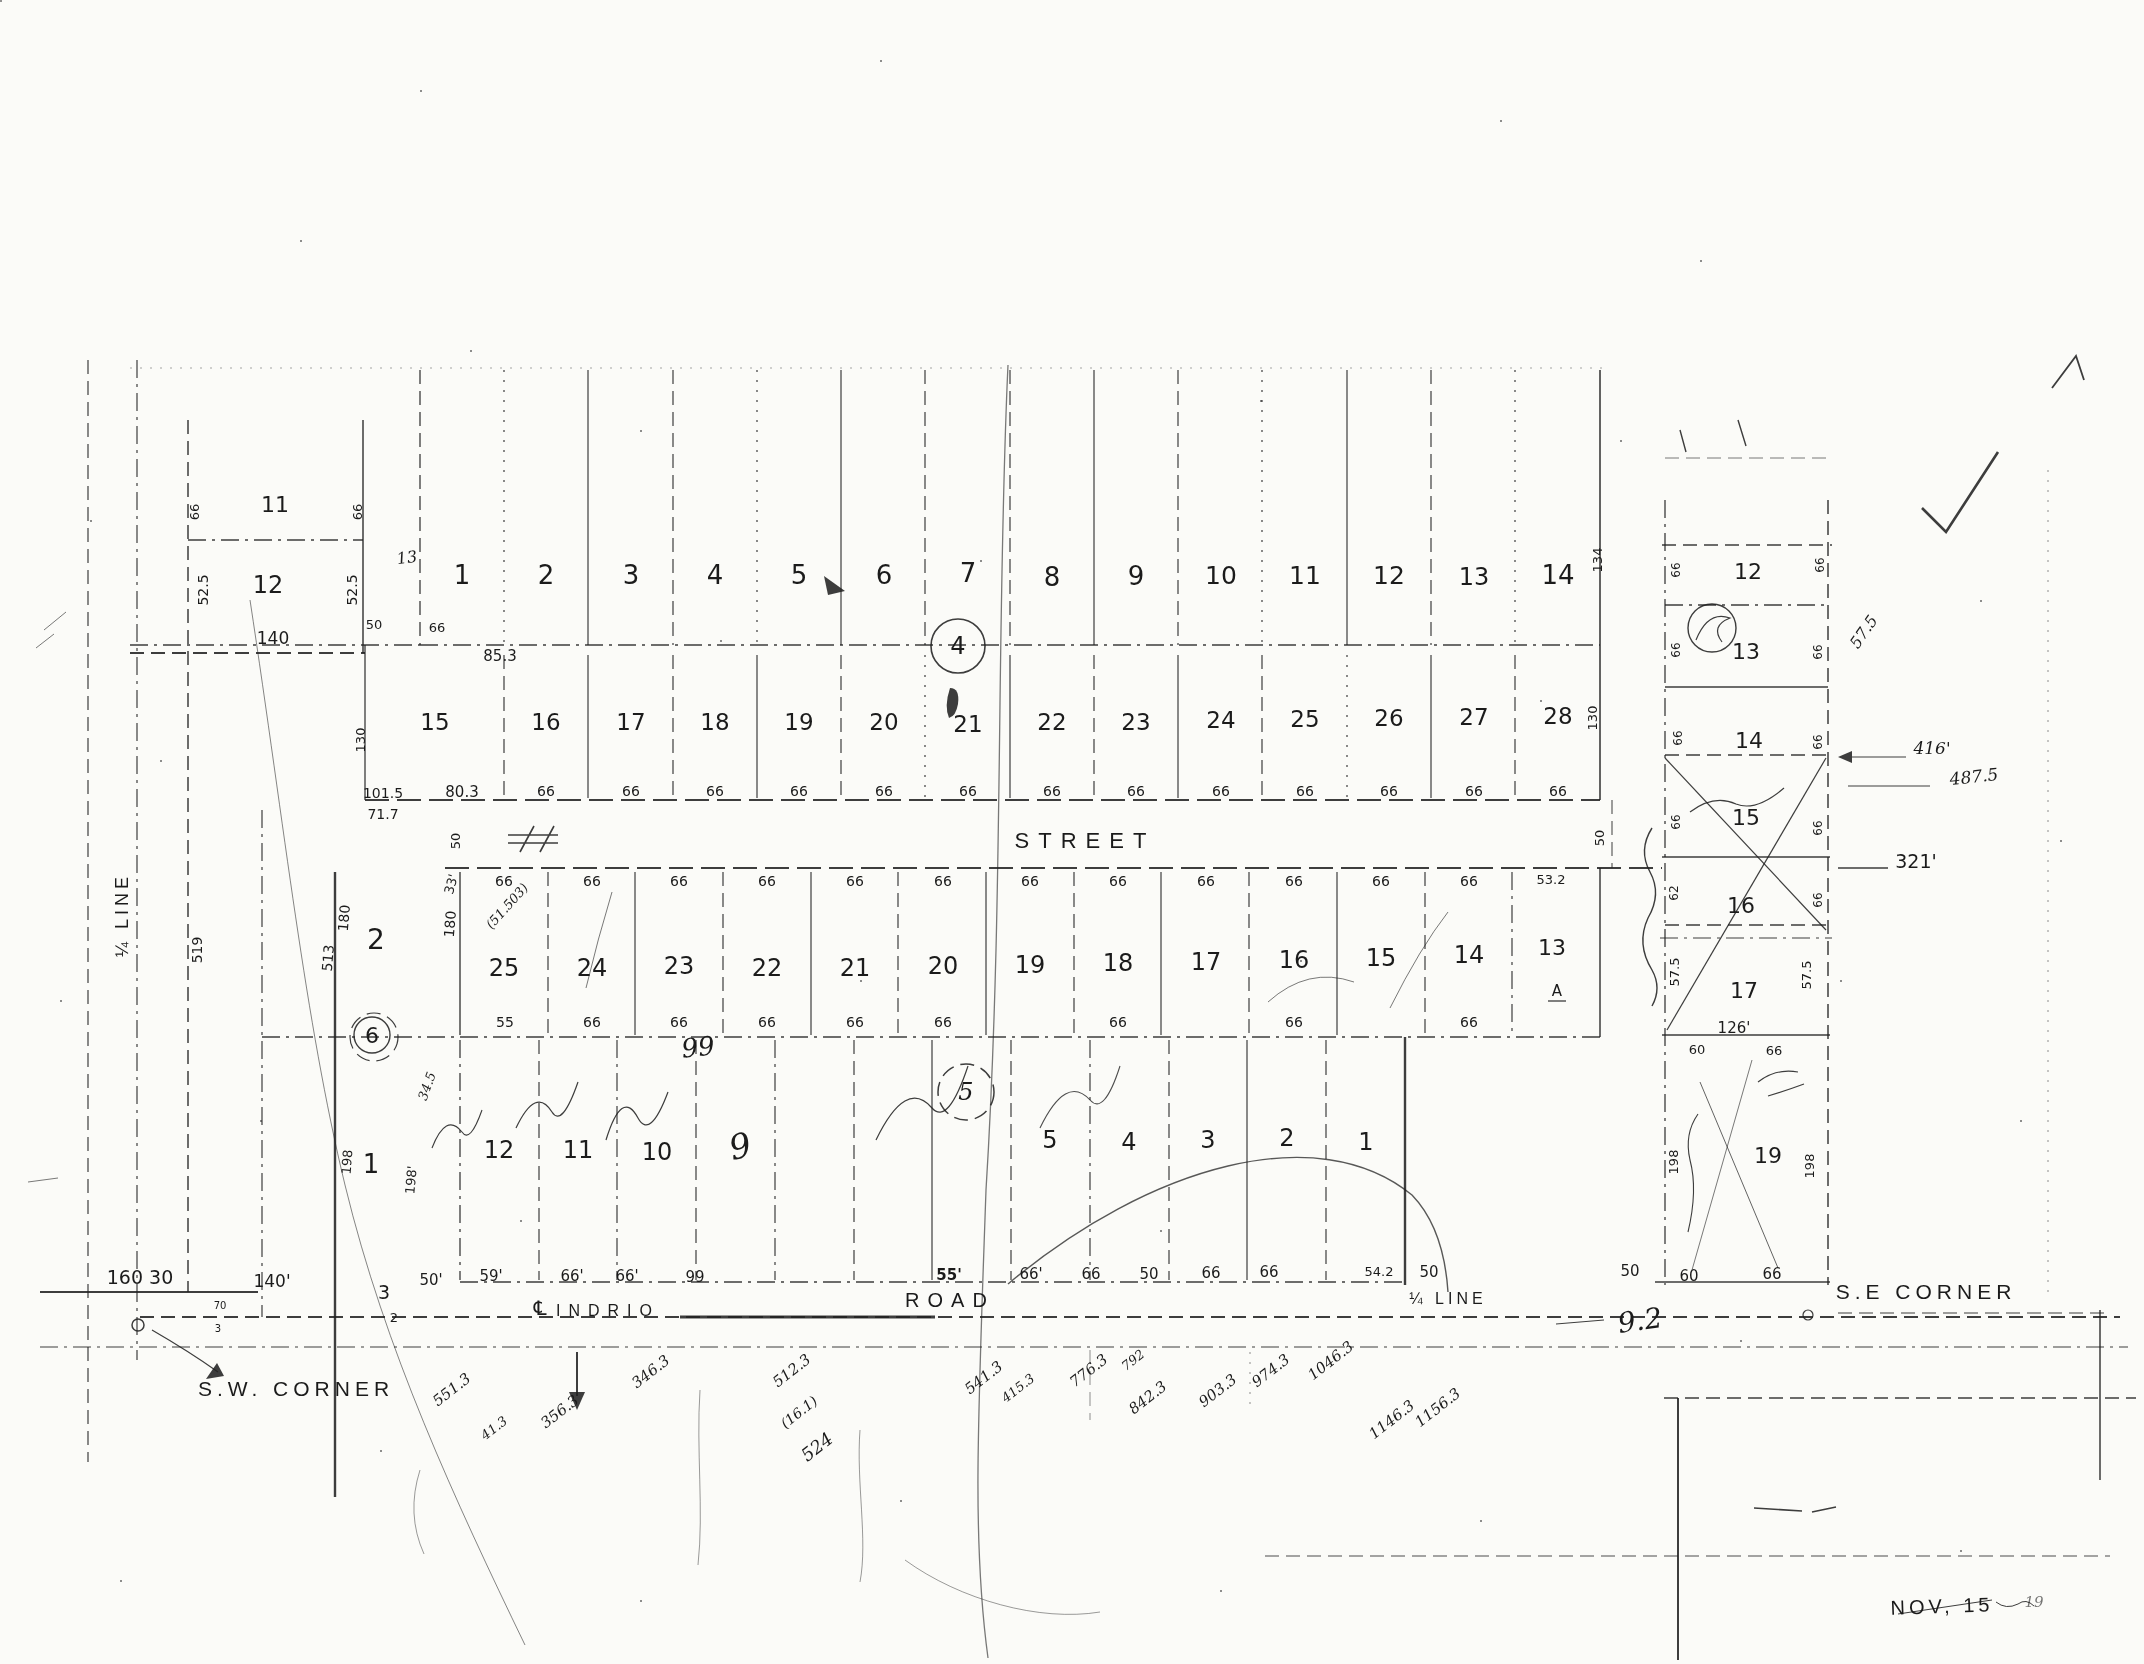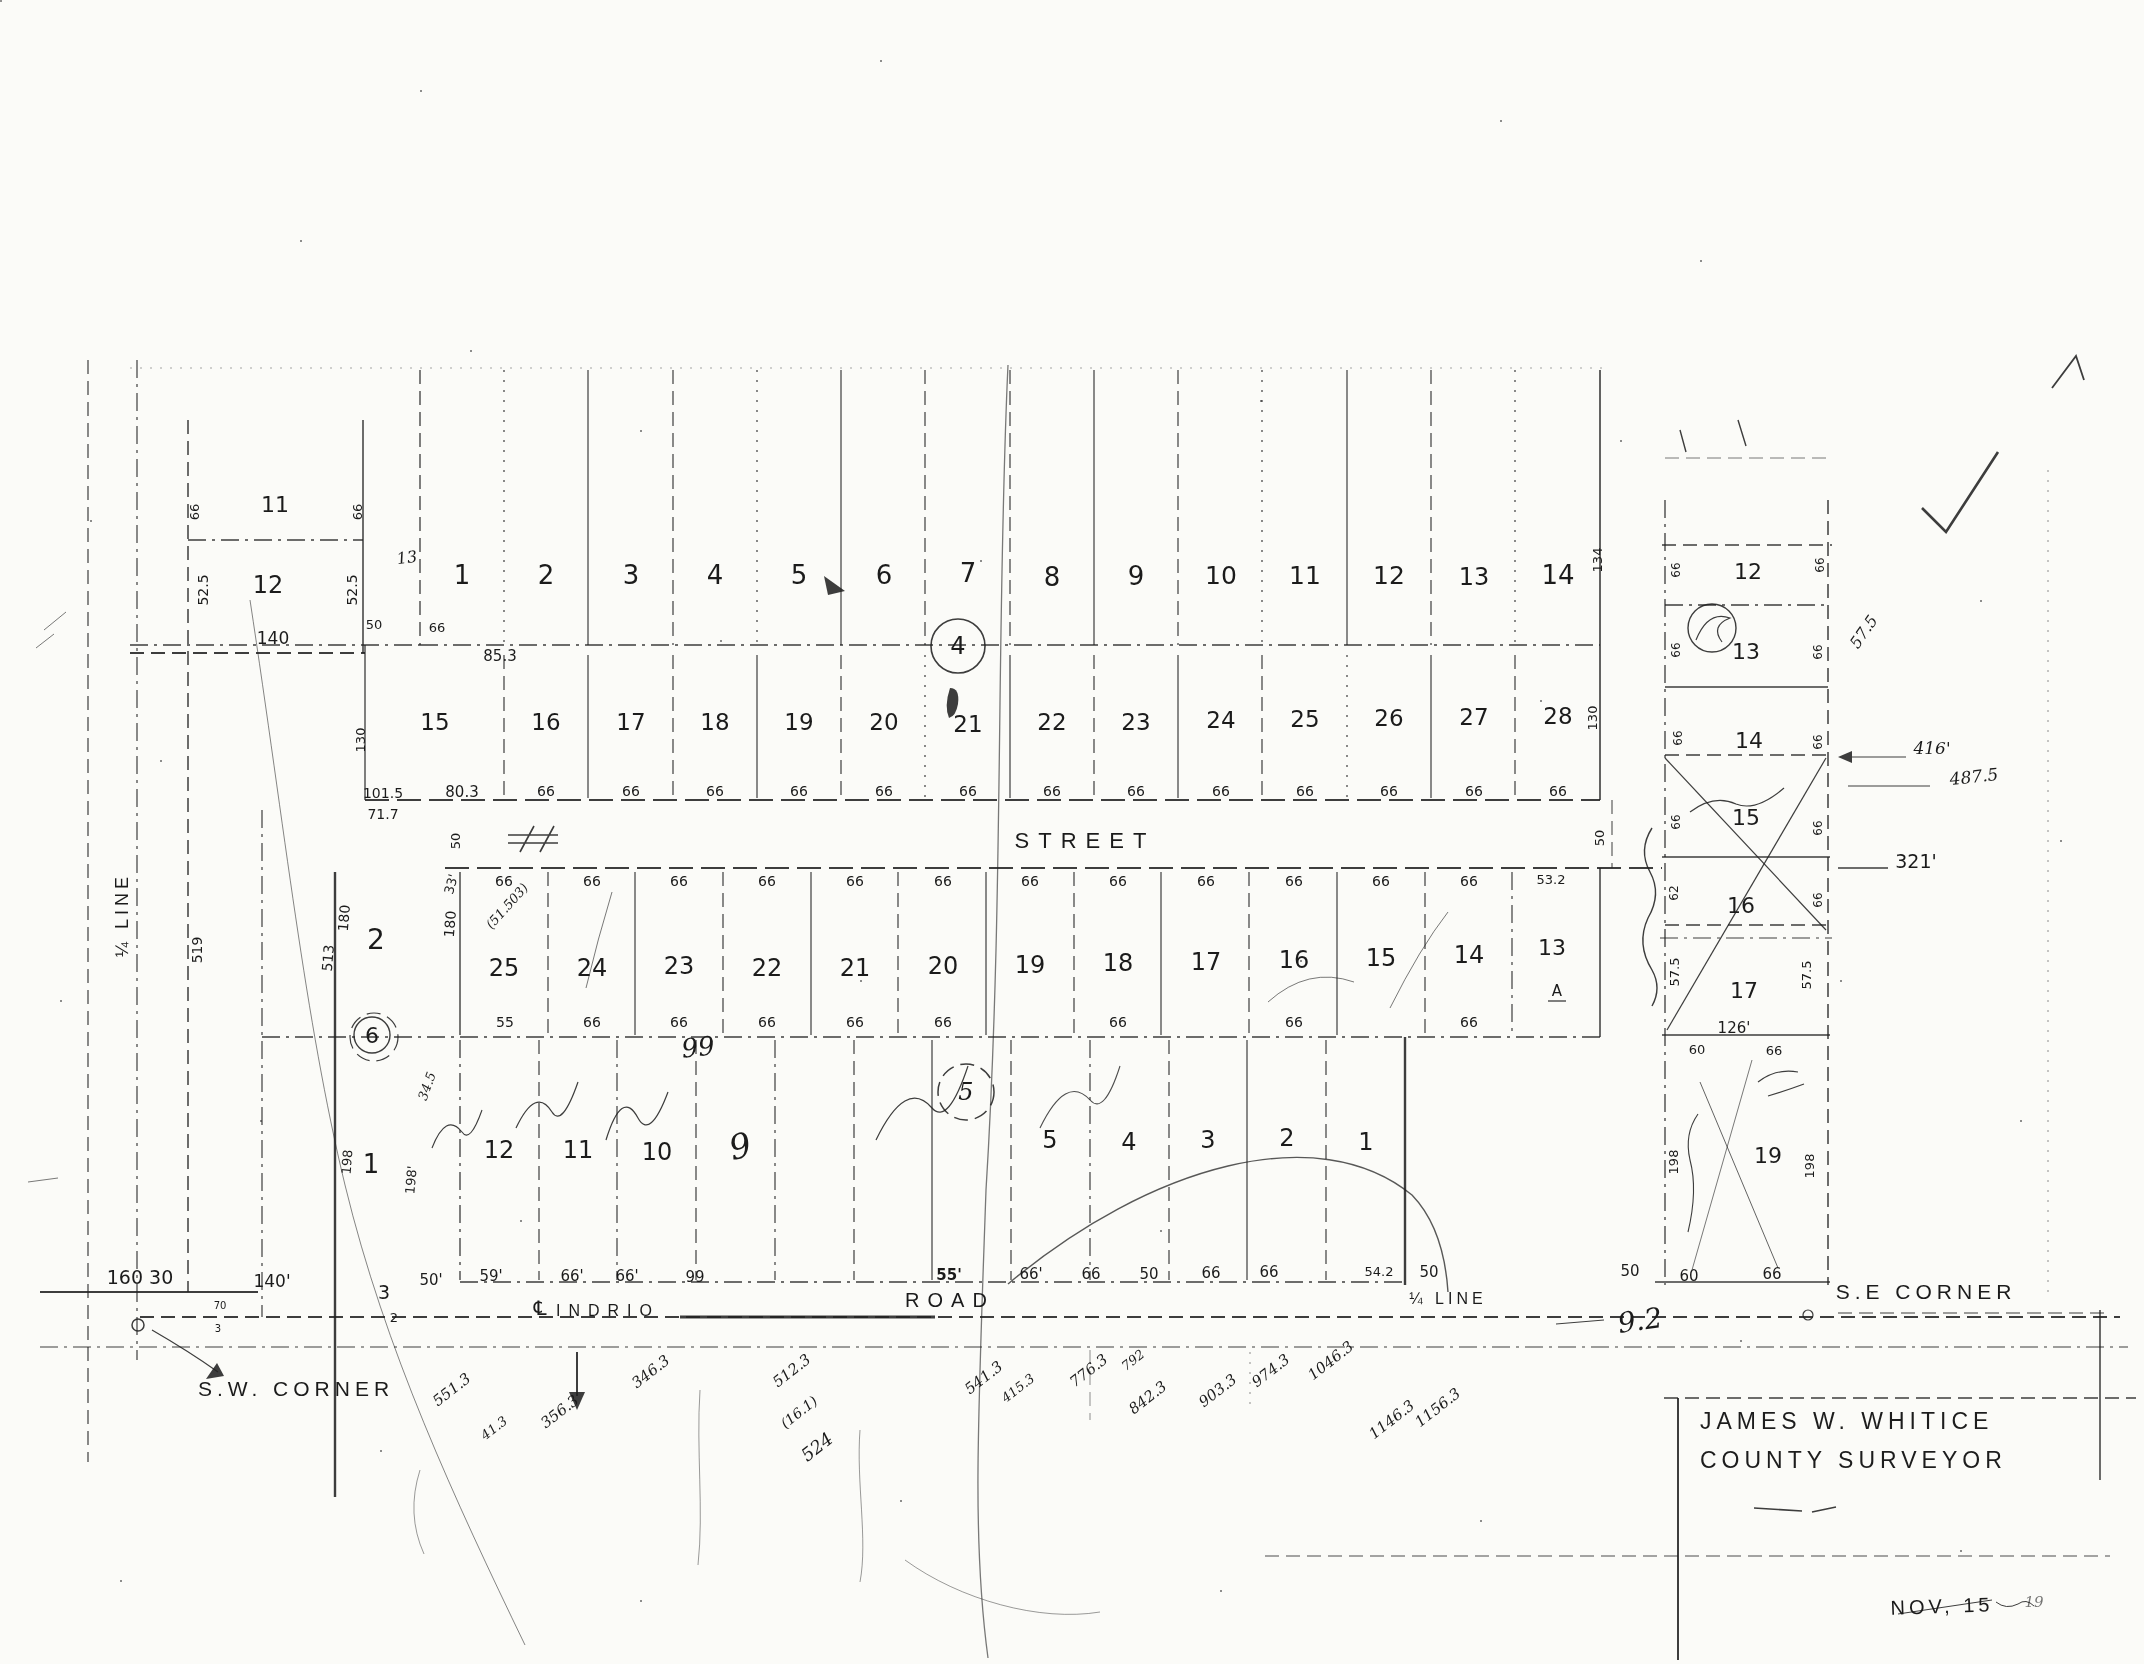--- a/index.html
+++ b/index.html
@@ -372,19 +372,15 @@
 
   <span class="t print" style="left:1085px;top:841px;font-size:22px;letter-spacing:9px;">STREET</span>
   <span class="t print" style="left:608px;top:1303px;font-size:16px;letter-spacing:8px;margin-top:8px;">INDRIO</span>
   <span class="t print" style="left:950px;top:1300px;font-size:20px;letter-spacing:8px;">ROAD</span>
   <span class="t print" style="left:1448px;top:1299px;font-size:16px;letter-spacing:4px;">¼ LINE</span>
   <span class="t hand" style="left:540px;top:1308px;font-size:20px;">℄</span>
   <span class="t print" style="left:296px;top:1388px;font-size:21px;letter-spacing:5px;">S.W. CORNER</span>
   <span class="t print" style="left:1926px;top:1291px;font-size:21px;letter-spacing:5px;">S.E CORNER</span>
   <span class="t print" style="left:122px;top:915px;font-size:18px;letter-spacing:4px;transform:translate(-50%,-50%) rotate(-90deg);">¼ LINE</span>
 
-  <div class="titleblock">
-    <div>JAMES W. WHITICE</div>
-    <div>COUNTY SURVEYOR</div>
-  </div>
   <span class="t print" style="left:1942px;top:1606px;font-size:20px;letter-spacing:4px;transform:translate(-50%,-50%) rotate(-2deg);">NOV, 15</span>
   <span class="t script" style="left:2034px;top:1602px;font-size:15px;opacity:.6;">19</span>
 </div>
 
 </body></html>

